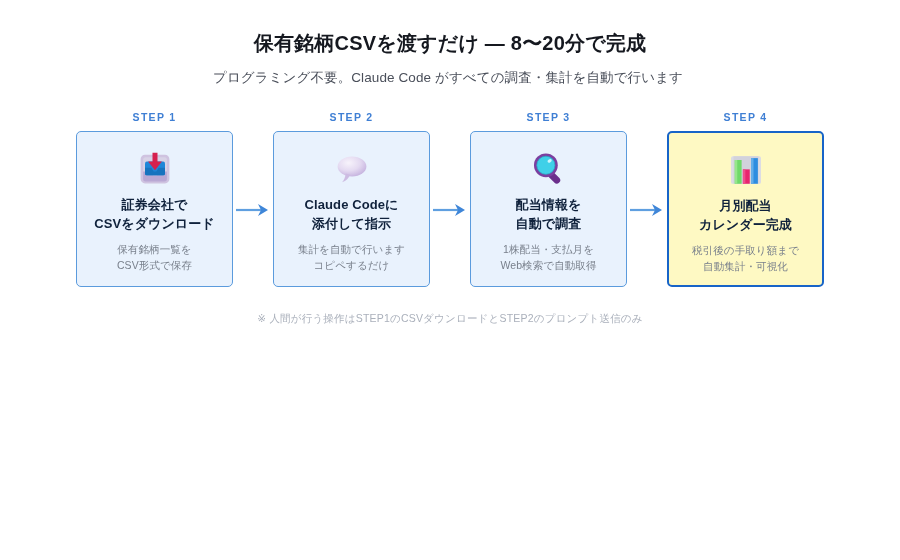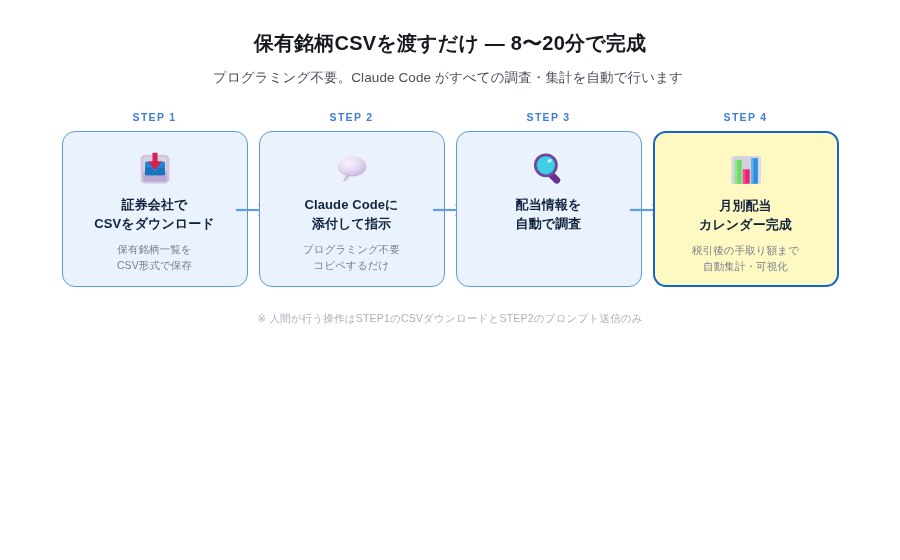--- a/index.html
+++ b/index.html
@@ -66,23 +66,23 @@
     font-size: 10.5px;
     font-weight: bold;
     letter-spacing: 1.3px;
     color: #3f7fd4;
     margin-bottom: 9px;
     line-height: 1;
   }
 
   .step-card {
     box-sizing: border-box;
-    width: 186px;
+    width: 157px;
     height: 156px;
-    border-radius: 13px;
+    border-radius: 5px;
     background: #e9f2fd;
     border: 1.6px solid #5b9bdd;
     display: flex;
     flex-direction: column;
     align-items: center;
     justify-content: flex-start;
     padding-top: 17px;
   }
   .step-card.highlight {
     border: 2.6px solid #1764c8;
@@ -183,21 +183,21 @@
               <stop offset="0%" stop-color="#f7f3fb"></stop>
               <stop offset="55%" stop-color="#e4daf1"></stop>
               <stop offset="100%" stop-color="#c5b2de"></stop>
             </radialGradient>
           </defs>
           <ellipse cx="32" cy="28" rx="23" ry="16" fill="url(#balloonGrad)"></ellipse>
           <path d="M22 39 C21 46 19 50 16 53 C23 51 27 46 29 41 Z" fill="#cdbce2"></path>
         </svg>
         <div class="step-title">Claude Codeに
 添付して指示</div>
-        <div class="step-desc">プログラミング不要
+        <div class="step-desc">集計を自動で行います
 コピペするだけ</div>
       </div>
     </div>
 
     <div class="arrow-col">
       <svg width="34" height="16" viewBox="0 0 34 16">
         <line x1="0" y1="8" x2="26" y2="8" stroke="#5f9fe0" stroke-width="2.2"></line>
         <path d="M22 2 L32 8 L22 14 L25 8 Z" fill="#3f86d8"></path>
       </svg>
     </div>
@@ -207,20 +207,22 @@
       <div class="step-card">
         <svg class="step-icon" viewBox="0 0 64 64">
           <rect x="35" y="35" width="11" height="22" rx="5.5" transform="rotate(-45 40.5 46)" fill="#6b2f8c"></rect>
           <circle cx="27" cy="26" r="19" fill="#7b3fa0"></circle>
           <circle cx="27" cy="26" r="14.5" fill="#3fd0e8"></circle>
           <circle cx="27" cy="26" r="14.5" fill="none" stroke="#2aa9c6" stroke-width="1.2"></circle>
           <ellipse cx="33" cy="19" rx="3.6" ry="2.6" fill="#cdf6fd" transform="rotate(-30 33 19)"></ellipse>
         </svg>
         <div class="step-title">配当情報を
 自動で調査</div>
+        <div class="step-desc">1株配当・支払月を
+Web検索で自動取得</div>
       </div>
     </div>
 
     <div class="arrow-col">
       <svg width="34" height="16" viewBox="0 0 34 16">
         <line x1="0" y1="8" x2="26" y2="8" stroke="#5f9fe0" stroke-width="2.2"></line>
         <path d="M22 2 L32 8 L22 14 L25 8 Z" fill="#3f86d8"></path>
       </svg>
     </div>
 

